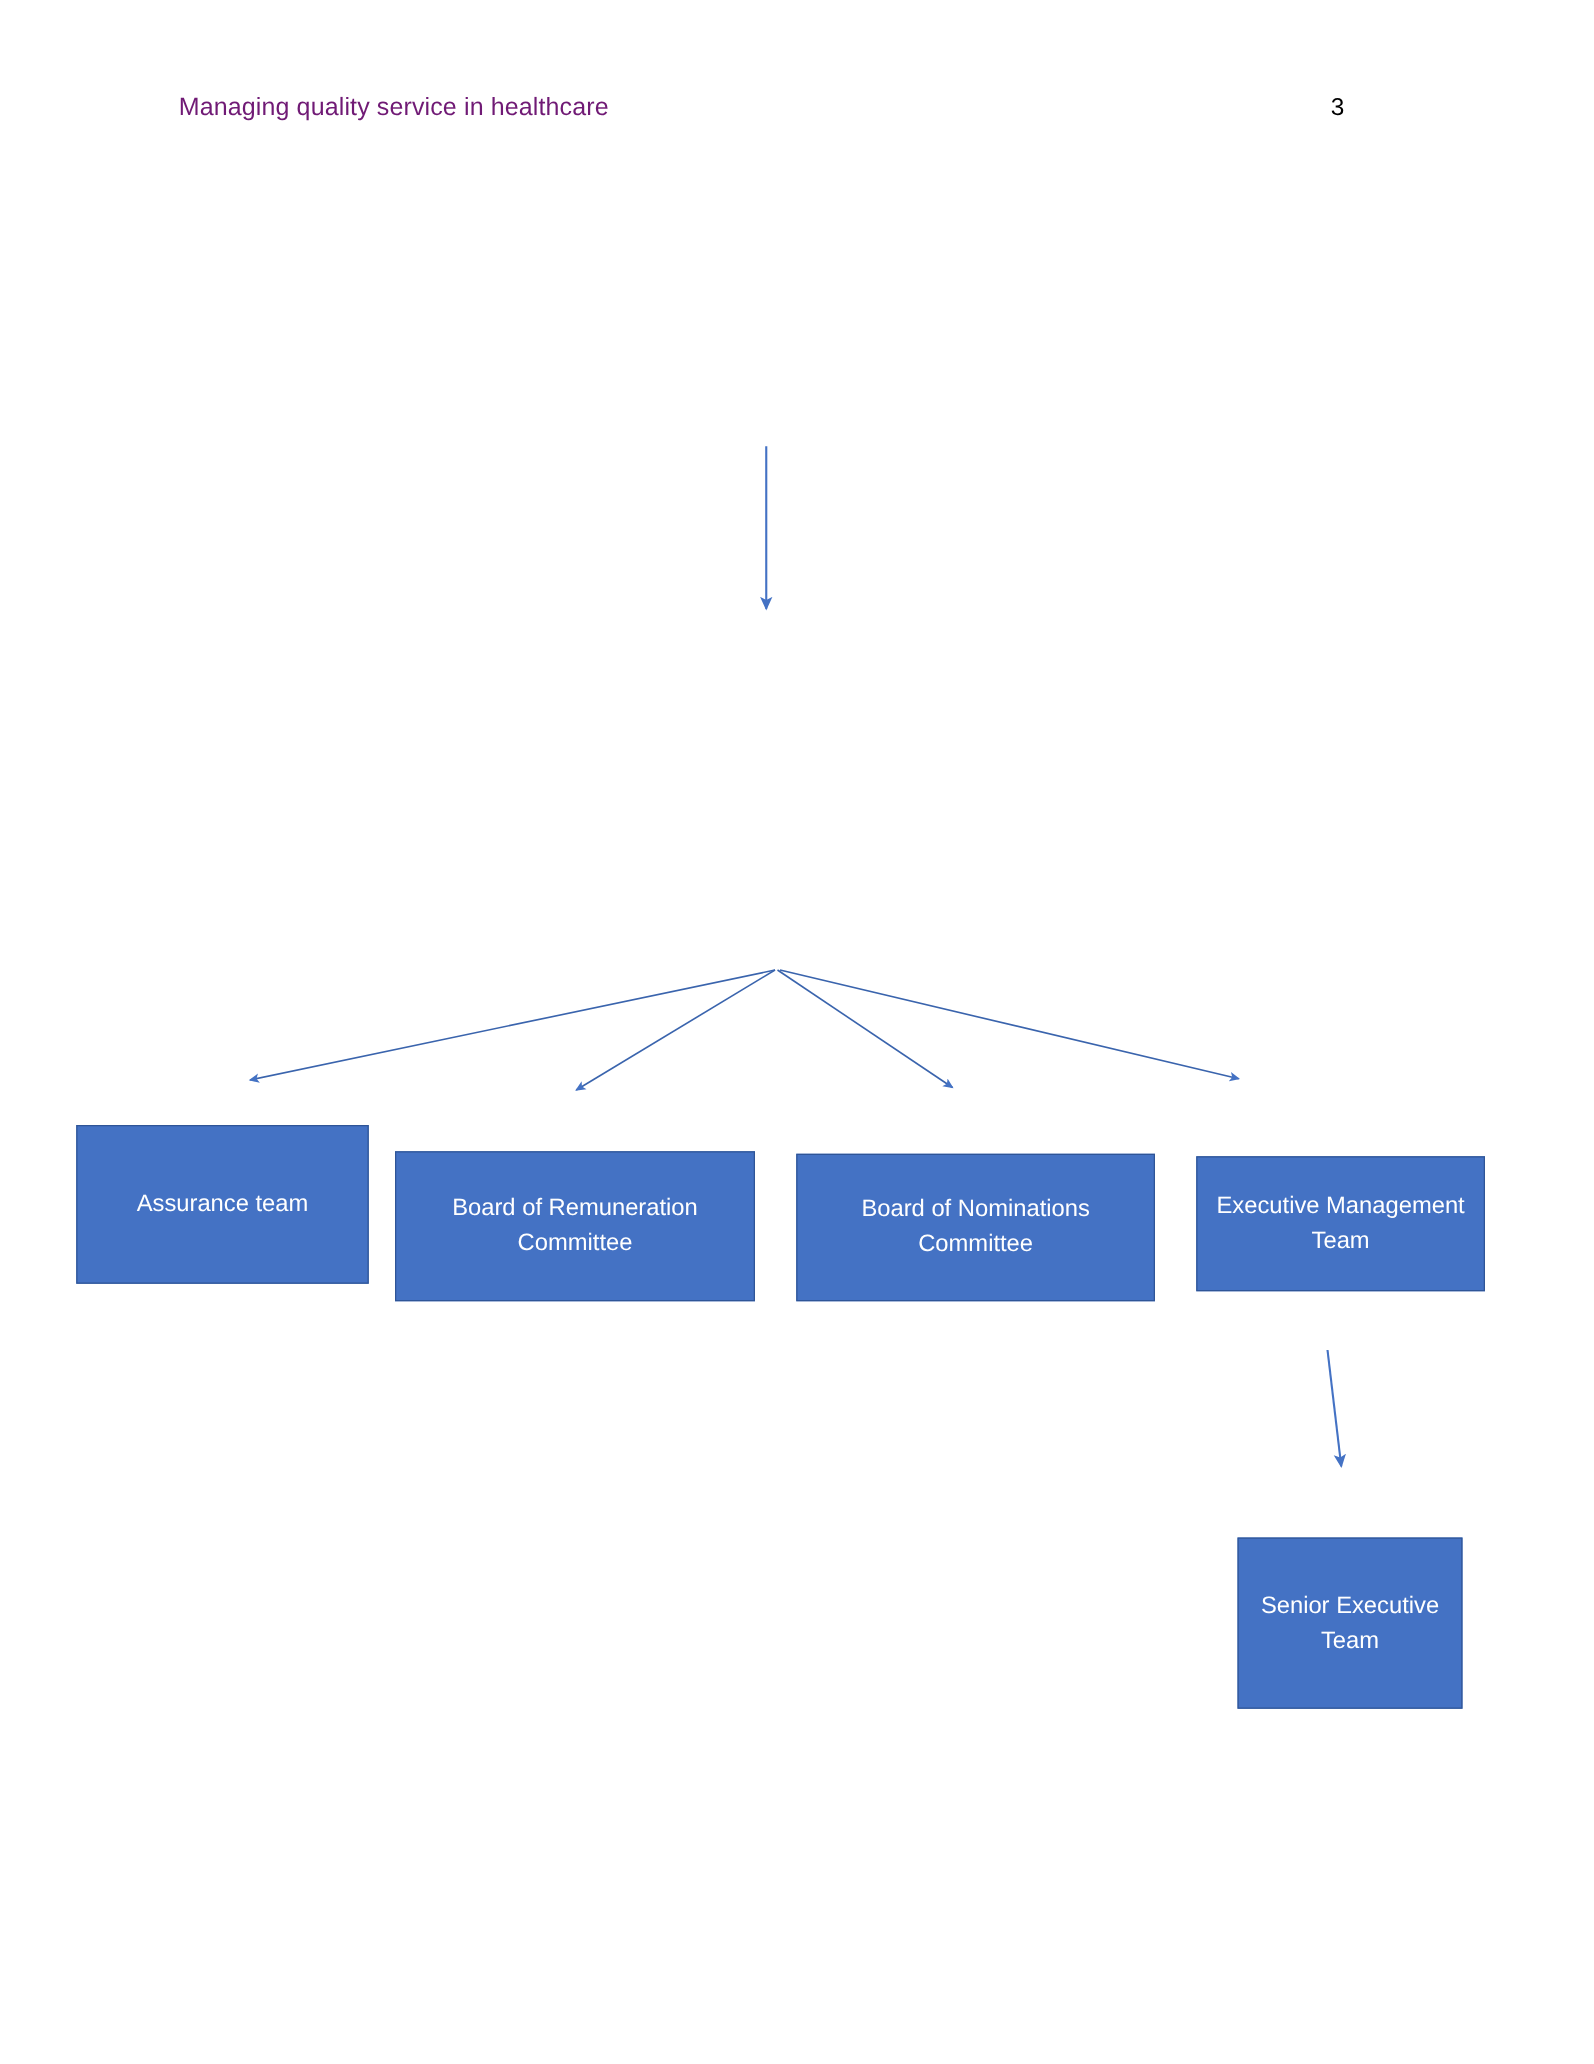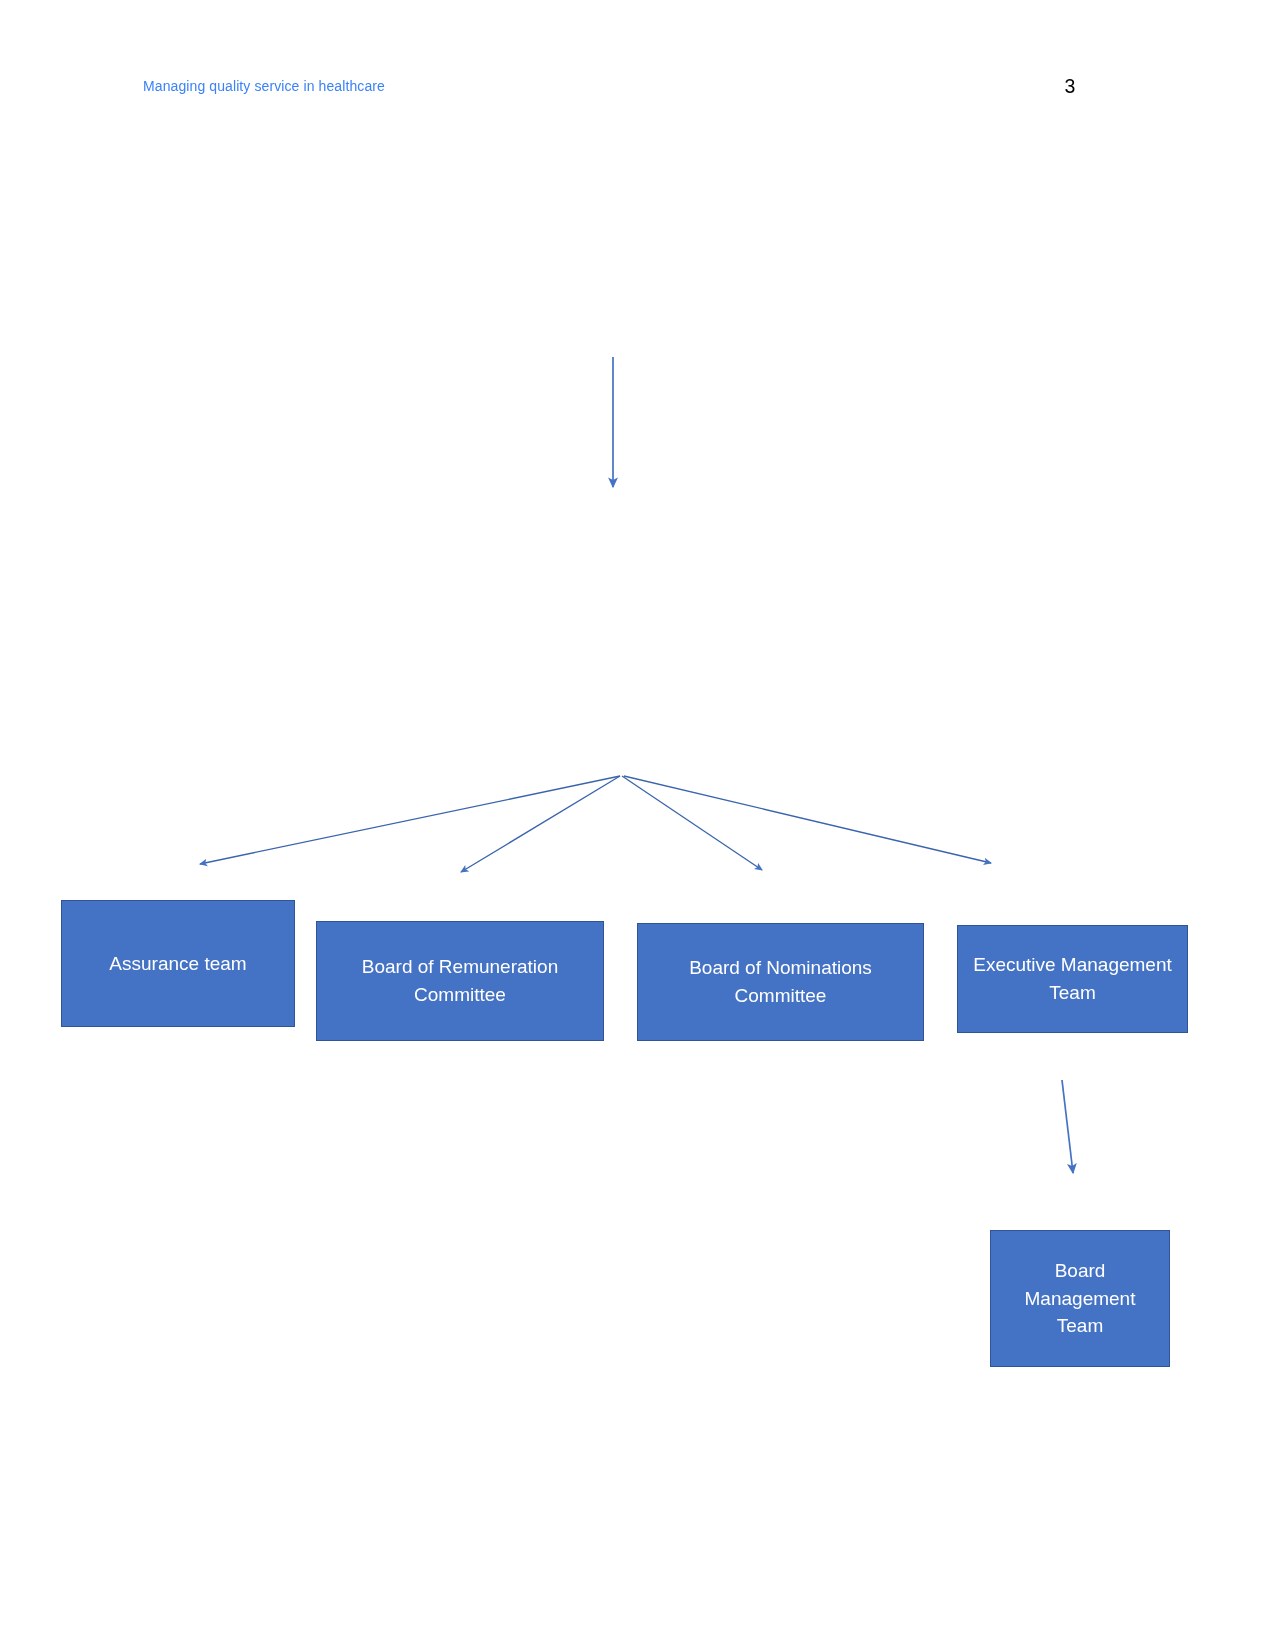--- a/index.html
+++ b/index.html
@@ -24,24 +24,24 @@
     position: absolute;
     left: 0;
     top: 70px;
     width: 1275px;
     height: 32px;
   }
   .header-title {
     position: absolute;
     left: 143px;
     top: 0;
-    font-size: 14px;
+    font-size: 20px;
     line-height: 32px;
     letter-spacing: 0.1px;
-    color: #3b82f6;
+    color: #701a75;
     white-space: nowrap;
   }
   .header-pagenum {
     position: absolute;
     left: 1050px;
     top: 0;
     width: 40px;
     text-align: center;
     font-size: 19.5px;
     line-height: 32px;
@@ -167,17 +167,17 @@
 
     <div class="node" id="node-board-remuneration">
       <span class="node-label">Board of Remuneration Committee</span>
     </div>
 
     <div class="node" id="node-executive-management">
       <span class="node-label">Executive Management Team</span>
     </div>
 
     <div class="node" id="node-senior-management">
-      <span class="node-label">Board Management Team</span>
+      <span class="node-label">Senior Executive Team</span>
     </div>
 
   </div>
 </div>
 
 </body></html>

